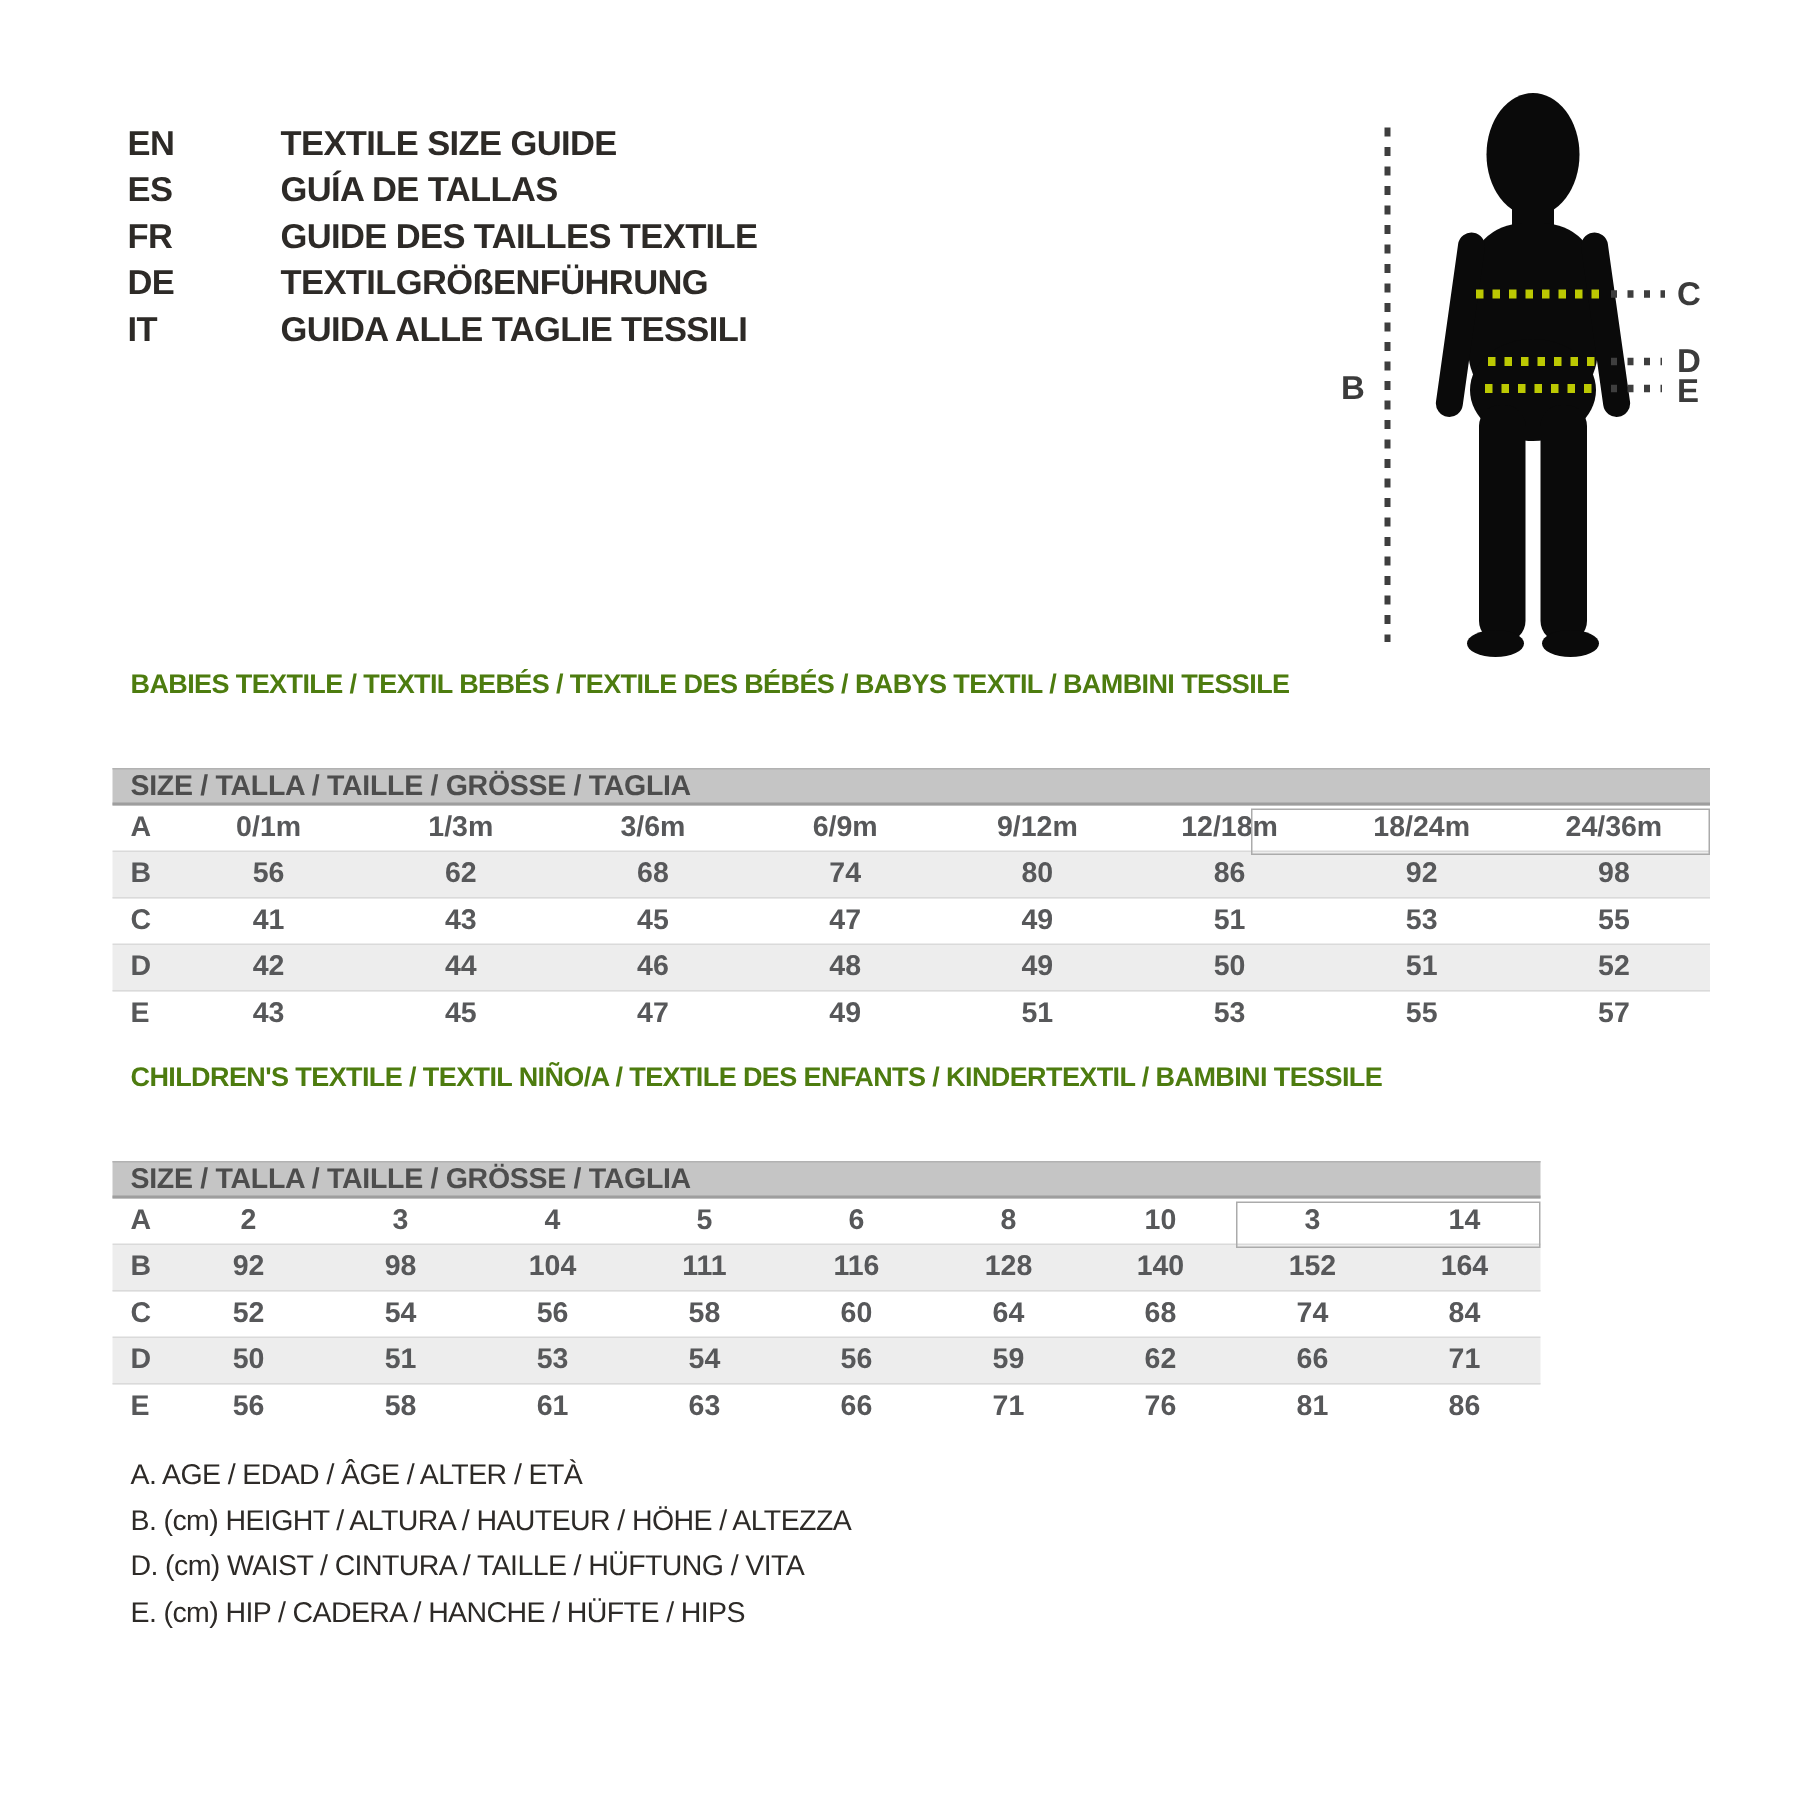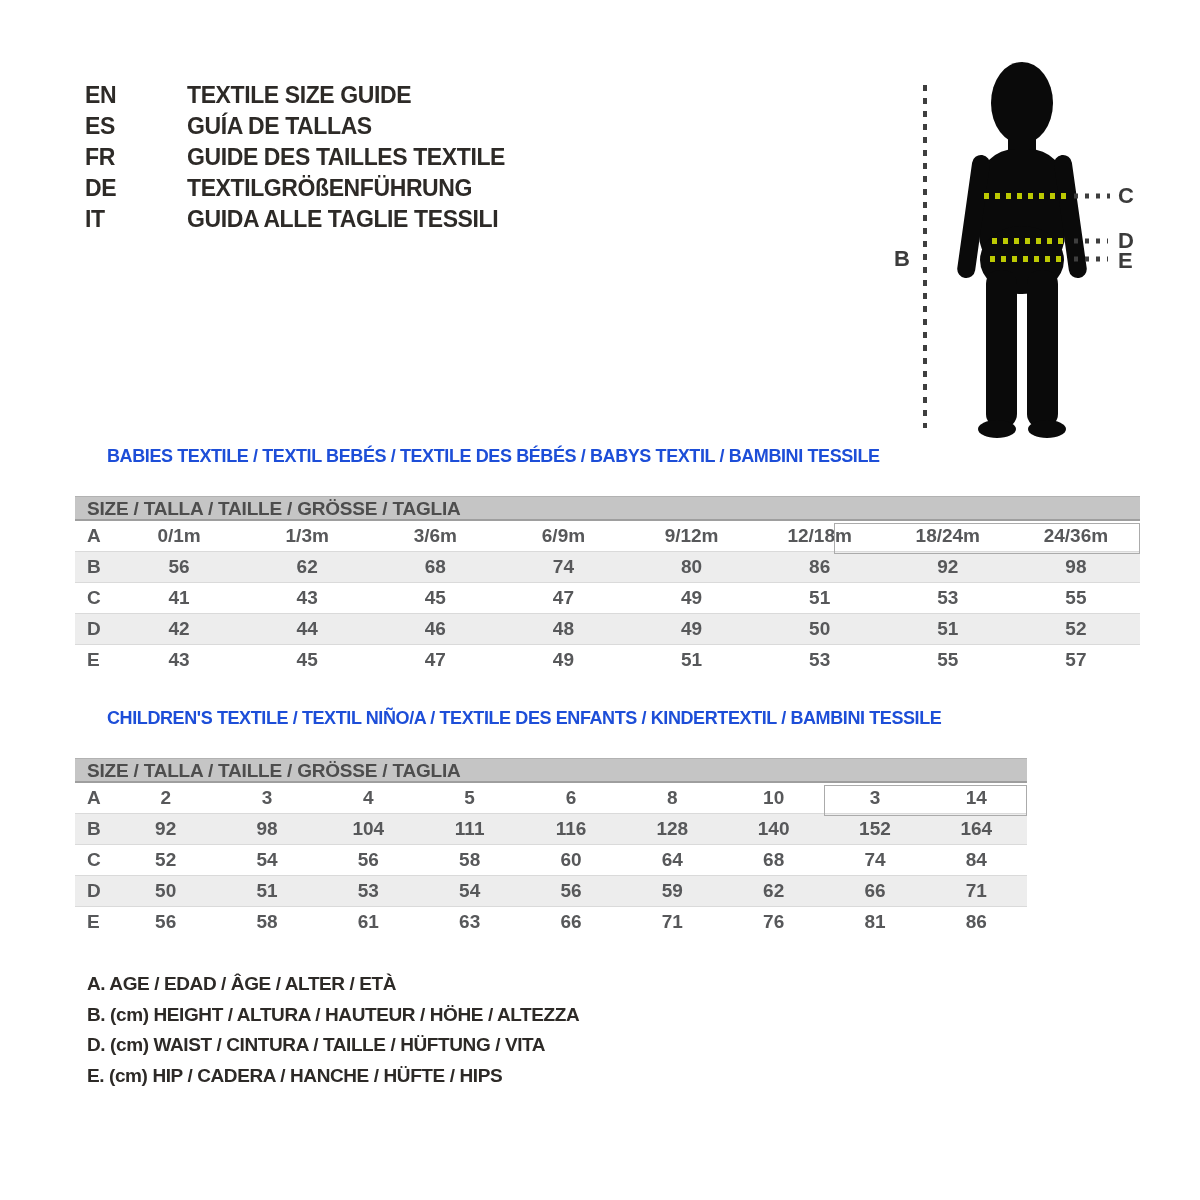--- a/index.html
+++ b/index.html
@@ -17,47 +17,47 @@
 
   
   #figure-svg { left:880px; top:45px; width:260px; height:410px; }
   .measure-label { position:absolute; font-size:22px; font-weight:bold; color:#3b3b3b; }
   #label-b { left:894px; top:246px; }
   #label-c { left:1118px; top:183px; }
   #label-d { left:1118px; top:228px; }
   #label-e { left:1118px; top:248px; }
 
   
-  .section-title { font-size:18px; font-weight:bold; color:#1d4ed8; white-space:nowrap;margin-left:20px; }
+  .section-title { font-size:18px; font-weight:bold; color:#4d7c0f; white-space:nowrap; }
   #babies-title   { left:87px; top:446px; }
   #children-title { left:87px; top:708px; }
 
   
-  .size-table { position:absolute; }
+  .size-table { position:absolute;margin-top:16px; }
   #babies-table   { left:75px; top:496px; width:1065px; }
   #children-table { left:75px; top:758px; width:952px;  }
   .size-table-header { height:25px; line-height:24px; background:#c5c5c5;
     border-top:1px solid #b2b2b2; border-bottom:2px solid #9e9e9e;
     font-size:19px; font-weight:bold; color:#4d4d4d; padding-left:12px;
     letter-spacing:-0.2px; white-space:nowrap; }
   .trow { display:flex; height:31px; line-height:30px;
     font-size:19px; font-weight:bold; color:#57585a; }
   .trow.stripe { background:#ededed; }
   .trow:not(:last-child) { border-bottom:1px solid #dadada; }
   .tlabel { width:40px; padding-left:12px; }
   .tcell { flex:1; text-align:center; }
   .highlight-box { position:absolute; border:1px solid #ababab;
     background:transparent; pointer-events:none; }
   #babies-highlight   { left:759px; top:27px; width:306px; height:31px; }
   #children-highlight { left:749px; top:27px; width:203px; height:31px; }
 
   
   #legend-block { left:87px; top:969px; color:#2d2a27; }
   .legend-item { height:30.5px; line-height:30.5px; font-size:19px;
-    font-weight:bold; white-space:nowrap; }
+    font-weight:normal; white-space:nowrap; }
 </style>
 </head>
 <body>
 
 <div class="abs cond" id="lang-block">
   <div class="lang-row">
     <span class="lang-code">EN</span>
     <span class="lang-label">TEXTILE SIZE GUIDE</span>
   </div>
   <div class="lang-row">

